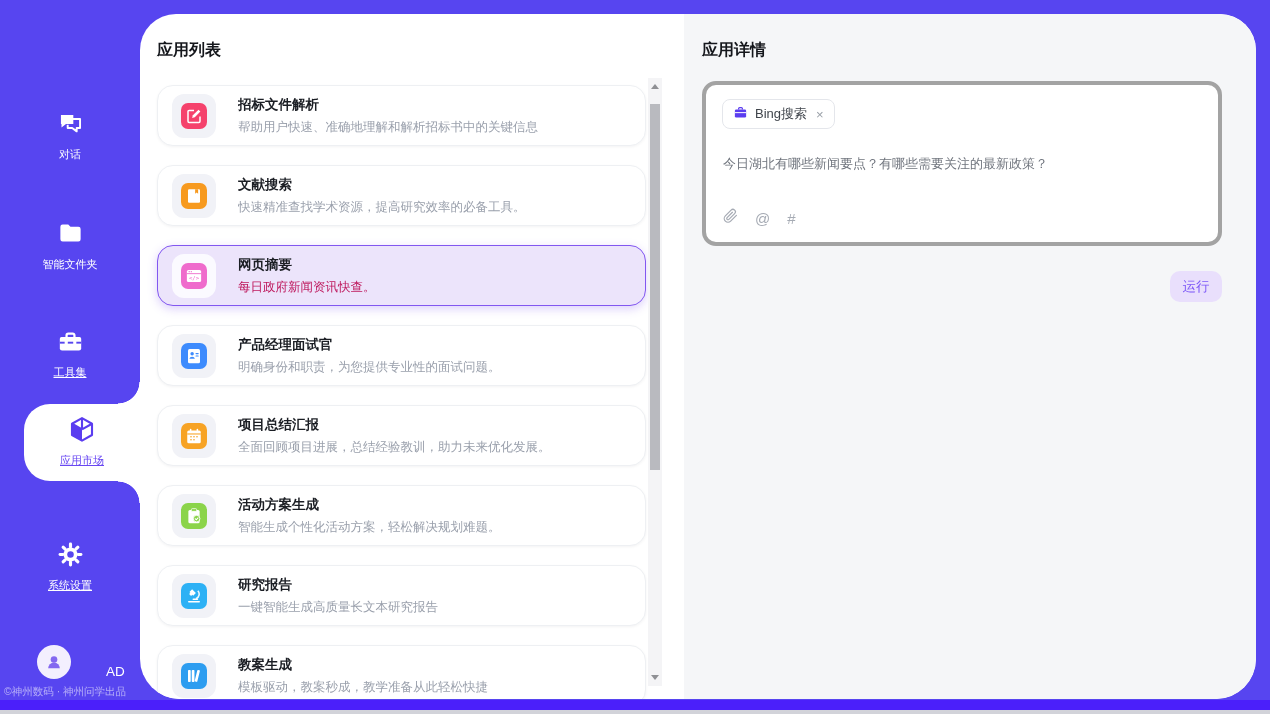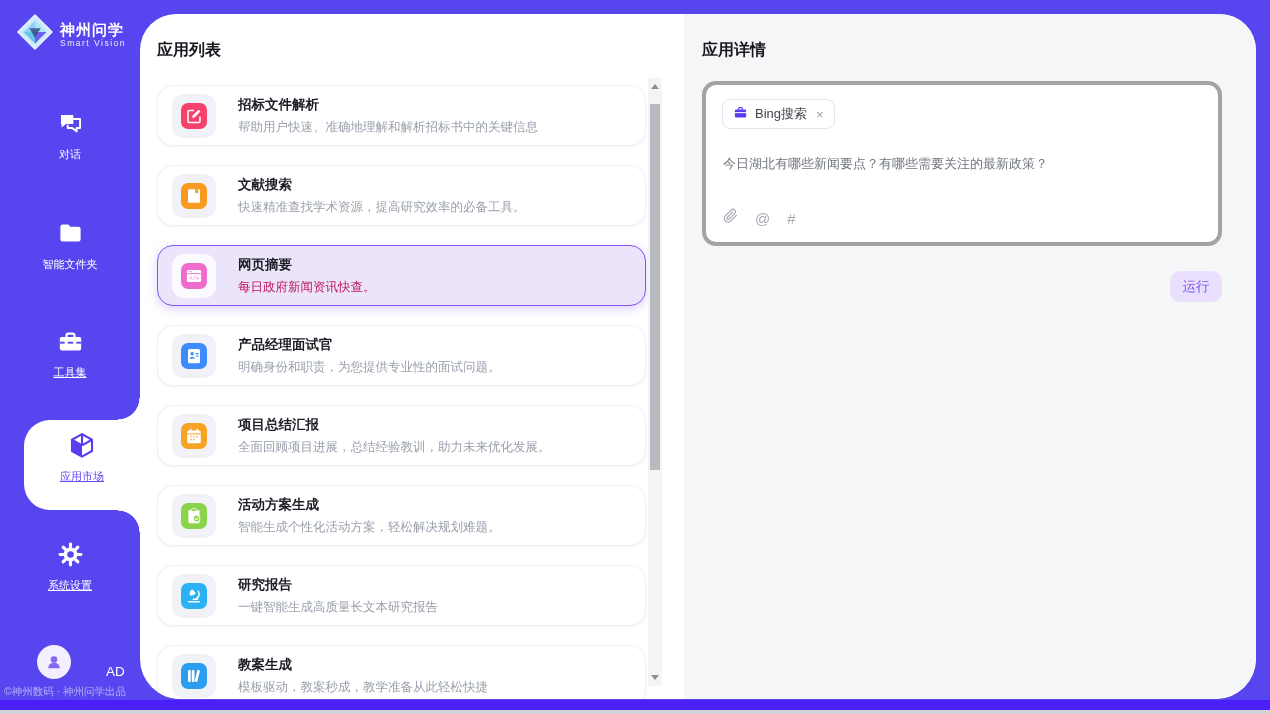--- a/index.html
+++ b/index.html
@@ -9,21 +9,21 @@
   
   .sidebar{position:absolute;left:0;top:0;width:140px;height:714px;}
   .logo{position:absolute;left:16px;top:13px;display:flex;align-items:center;gap:6px;}
   .logo-txt .nm{color:#fff;font-size:15px;font-weight:bold;letter-spacing:1px;line-height:17px;}
   .logo-txt .sub{color:rgba(255,255,255,.9);font-size:8.5px;letter-spacing:1.5px;}
   .nav-item{position:absolute;left:0;width:140px;text-align:center;color:#fff;cursor:pointer;}
   .nav-item svg{display:inline-block;}
   .nav-item .lbl{display:block;font-size:11px;margin-top:6px;color:#fff;}
   .nav-item.u .lbl{text-decoration:underline;}
   #nav-chat{top:110px;} #nav-folder{top:220px;} #nav-tool{top:328px;} #nav-gear{top:541px;}
-  .nav-active{position:absolute;left:24px;top:420px;width:116px;height:90px;background:#fff;
+  .nav-active{position:absolute;left:24px;top:404px;width:116px;height:77px;background:#fff;
     border-radius:26px 0 0 26px;text-align:center;cursor:pointer;}
   .nav-active::before{content:'';position:absolute;right:0;top:-22px;width:22px;height:22px;
     background:radial-gradient(circle at 0 0,rgba(0,0,0,0) 21px,#fff 21.7px);}
   .nav-active::after{content:'';position:absolute;right:0;bottom:-22px;width:22px;height:22px;
     background:radial-gradient(circle at 0 100%,rgba(0,0,0,0) 21px,#fff 21.7px);}
   .nav-active .lbl{display:block;font-size:11px;margin-top:4px;color:#6948f2;text-decoration:underline;}
   .nav-active svg{margin-top:11px;}
   .user-row{position:absolute;left:37px;top:645px;display:flex;align-items:flex-end;gap:26px;}
   .avatar{width:34px;height:34px;border-radius:50%;background:#f3effe;display:flex;align-items:center;justify-content:center;}
   .user-name{color:#fff;font-size:13.5px;margin-left:9px;}
@@ -72,37 +72,20 @@
   
   .bottom-bar{position:absolute;left:0;top:700px;width:1270px;height:10px;background:#4b1ffa;}
   .bottom-edge{position:absolute;left:0;top:710px;width:1270px;height:4px;background:#d2d3d9;}
 </style>
 </head>
 <body>
 
 <div class="screen">
 
   <aside class="sidebar">
-    <div class="logo">
-      <span>
-        <svg width="38" height="38" viewBox="0 0 40 40">
-          <polygon points="20,2 38,20 20,38 2,20" fill="#cfeafc"></polygon>
-          <polygon points="20,8 32,20 20,32 8,20" fill="#8fd0f7"></polygon>
-          <polygon points="20,8 32,20 20,20" fill="#a8e7f5"></polygon>
-          <polygon points="8,20 20,20 20,32" fill="#63c7ea"></polygon>
-          <polygon points="20,20 32,20 20,32" fill="#6d5ff0"></polygon>
-          <polygon points="14,16 26,16 20,26" fill="#3b4a86" opacity=".85"></polygon>
-          <polygon points="20,2 38,20 20,38 2,20" fill="none" stroke="#eaf7ff" stroke-width="1.4"></polygon>
-        </svg>
-      </span>
-      <div class="logo-txt">
-        <div class="nm">神州问学</div>
-        <div class="sub">Smart Vision</div>
-      </div>
-    </div>
 
     <div class="nav-item" id="nav-chat">
       <span>
         <svg width="27" height="27" viewBox="0 0 24 24">
           <path d="M3.5 4.5h11v8H8l-4 3v-3h-.5z" fill="#fff"></path>
           <path d="M9.5 8h11v8h-3v3l-4-3h-4v-3" fill="none" stroke="#fff" stroke-width="1.7" stroke-linejoin="round"></path>
         </svg>
       </span>
       <span class="lbl">对话</span>
     </div>

